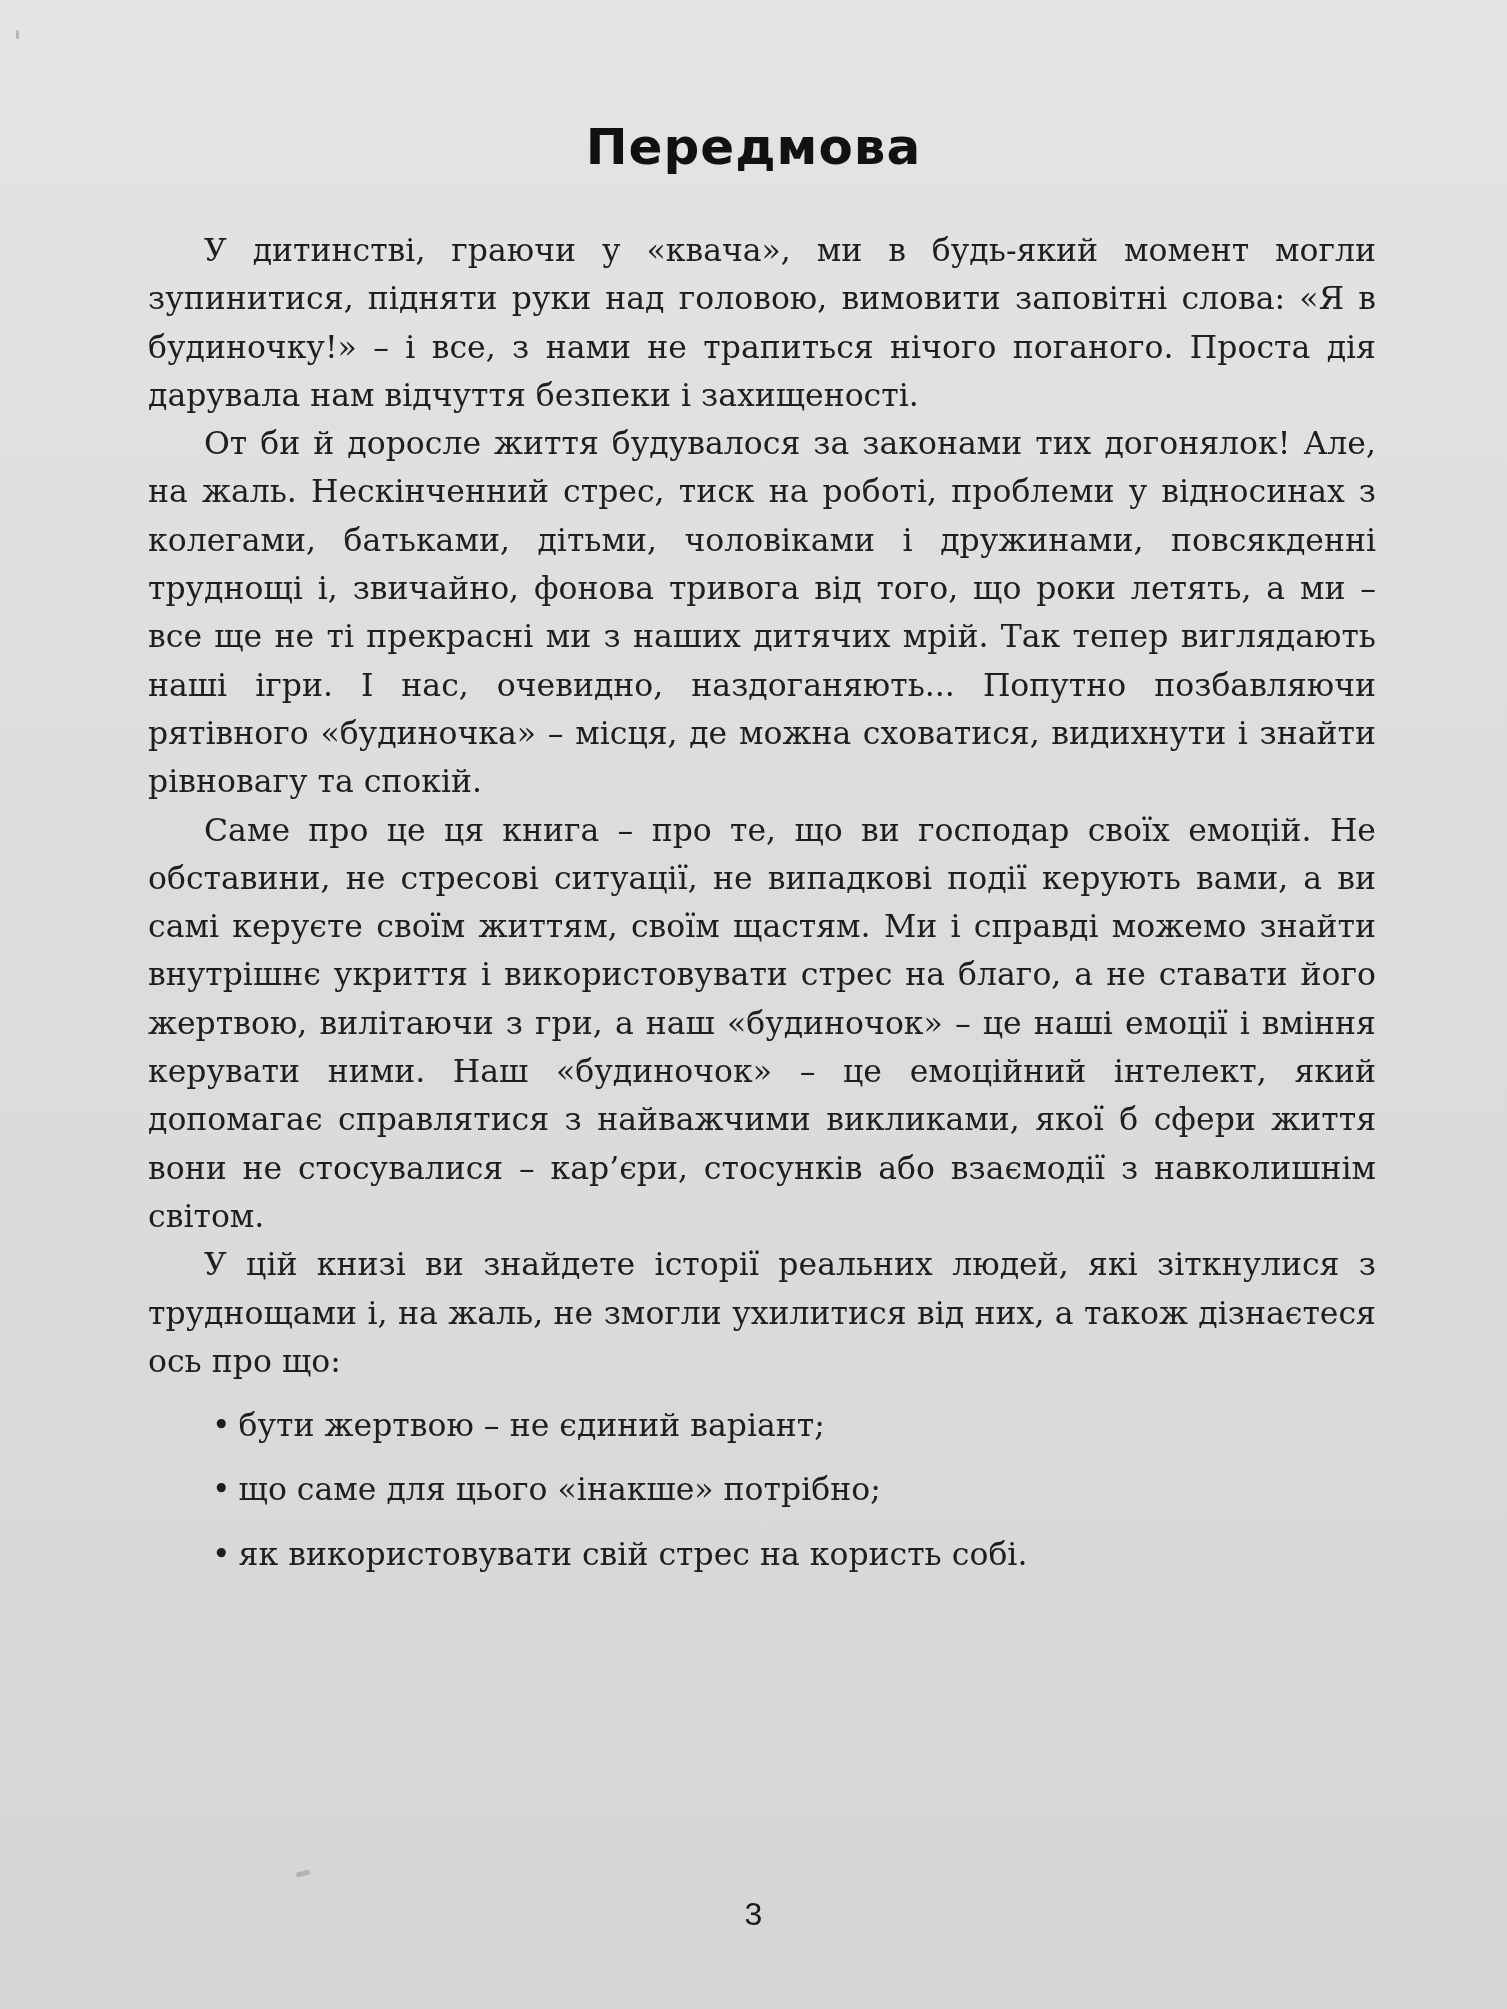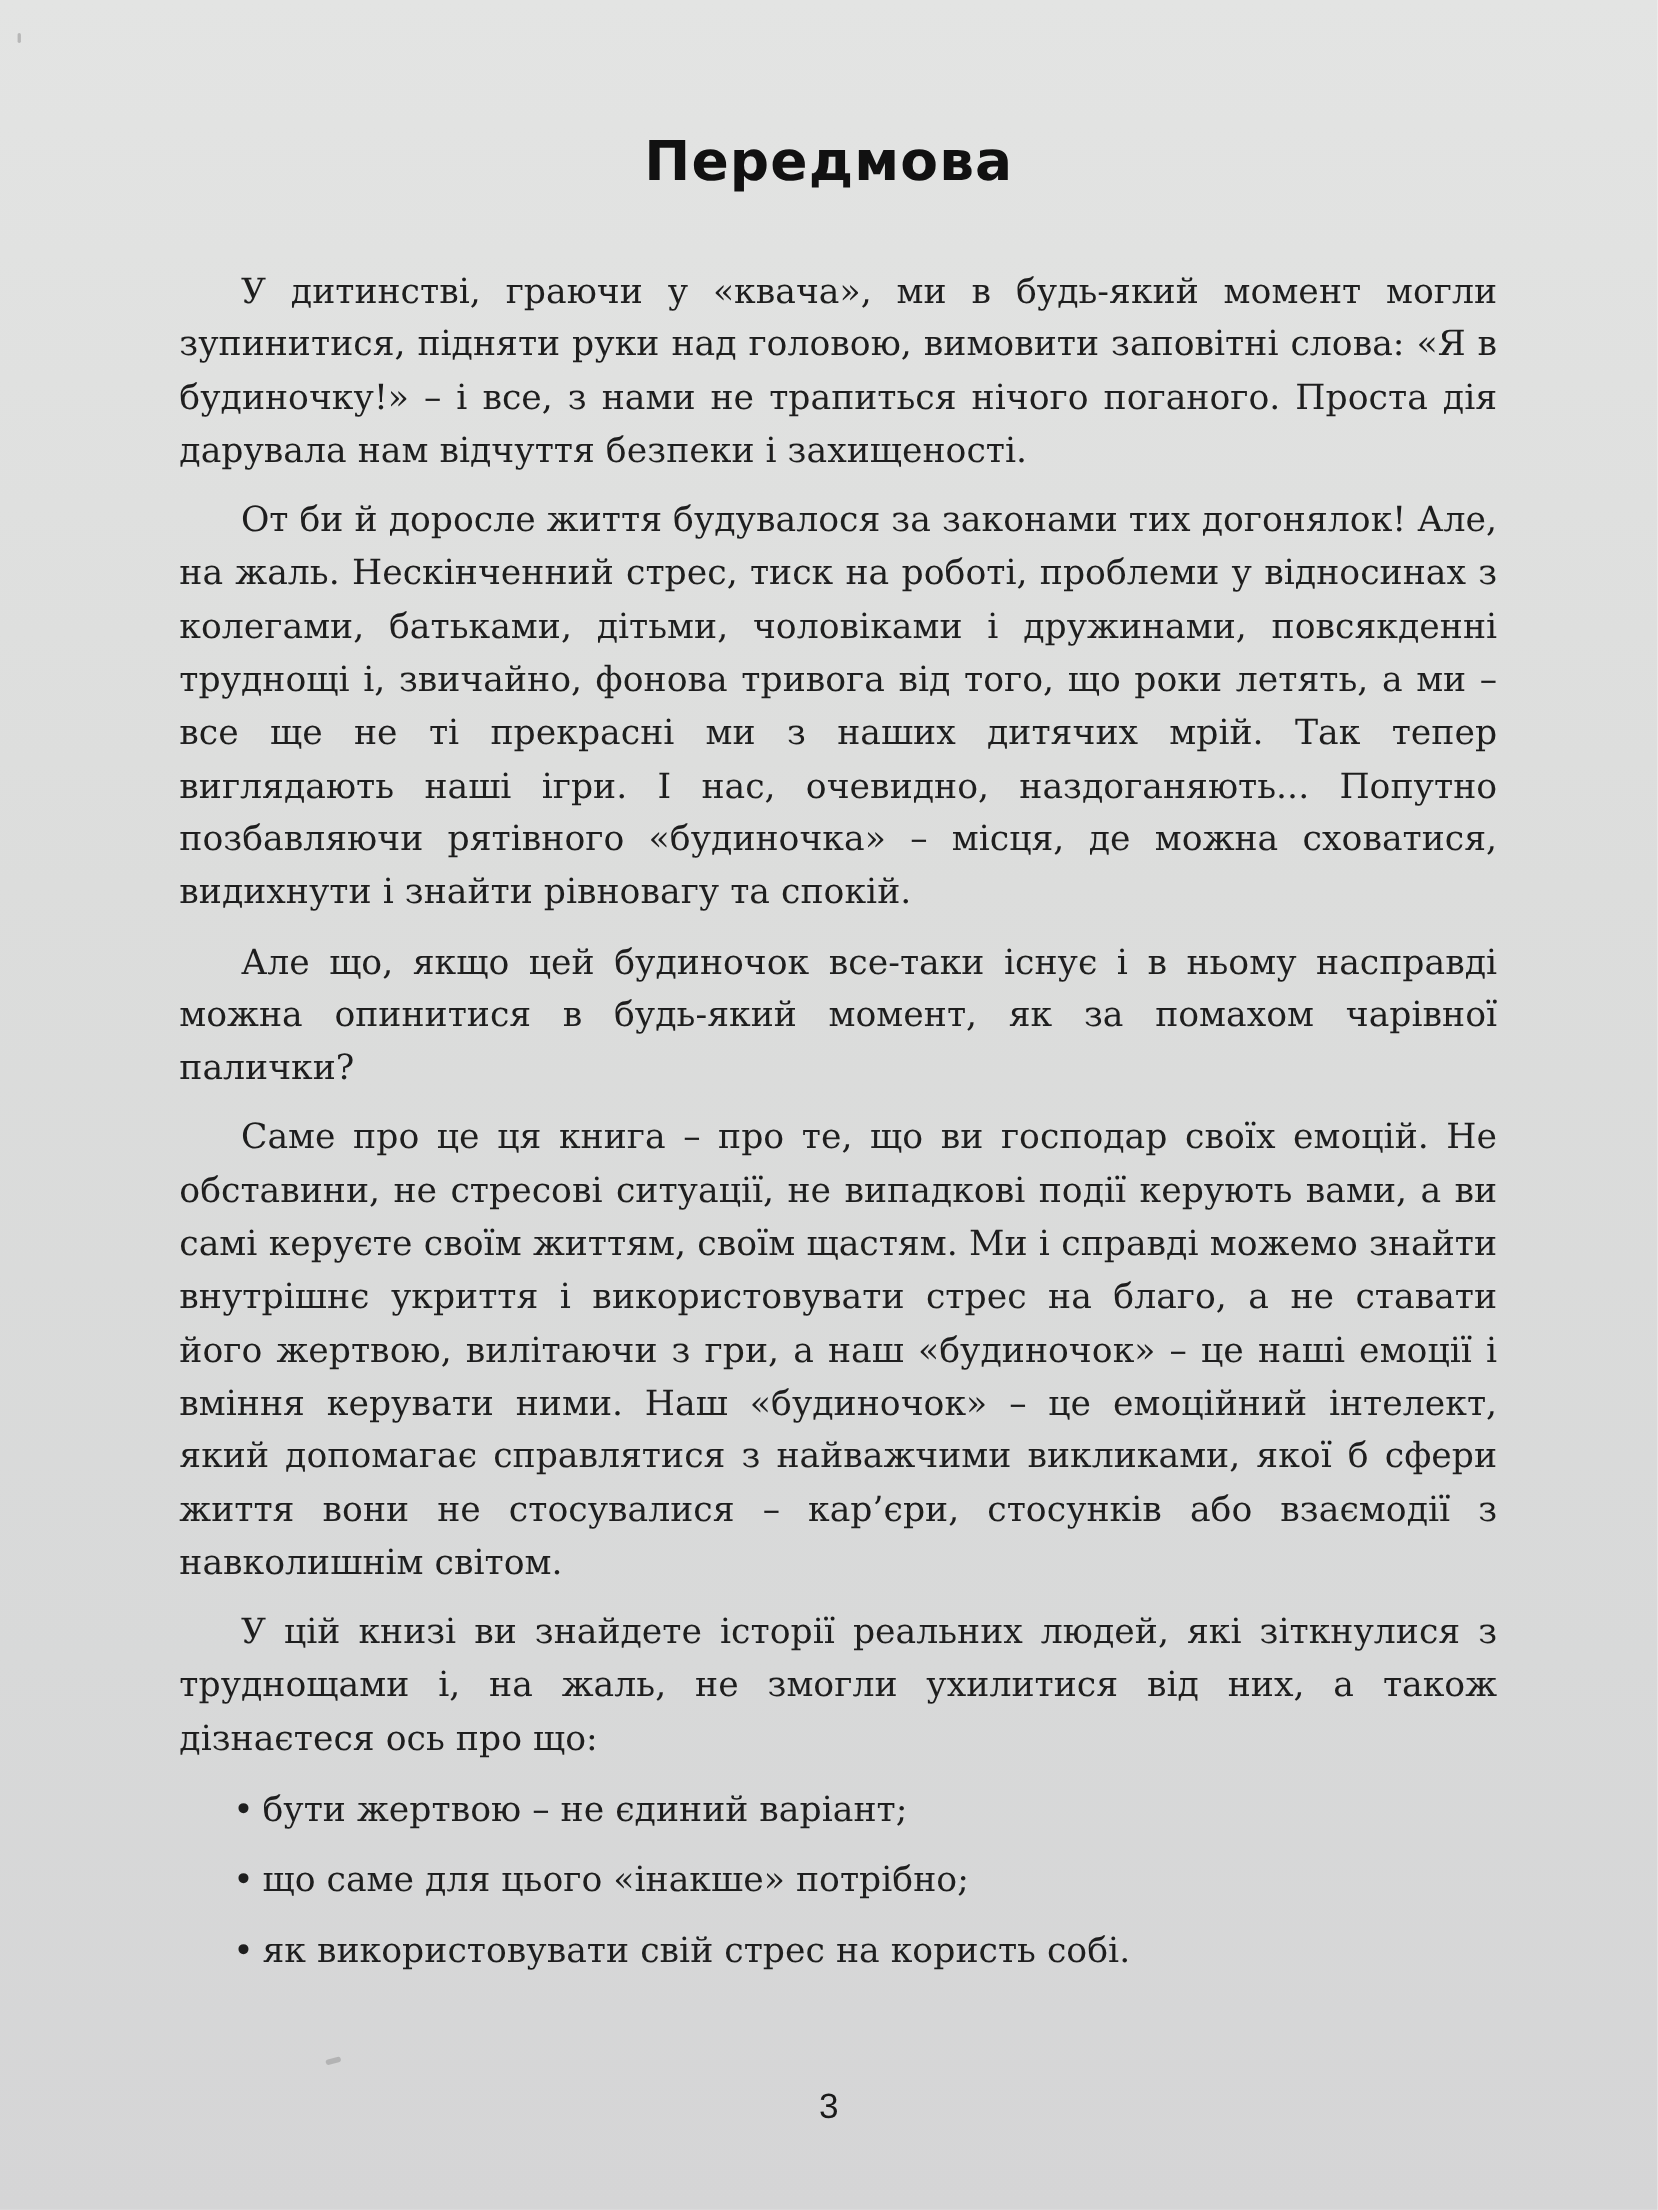--- a/index.html
+++ b/index.html
@@ -51,21 +51,21 @@
       position: absolute;
       left: 148px;
       width: 1228px;
       top: 226px;
       font-family: "DejaVu Serif", serif;
       font-size: 31.5px;
       line-height: 48.3px;
       color: #1e1e1e;
     }
     .para {
-      margin: 15px;
+      margin: 0;
       text-align: justify;
       text-indent: 56px;
     }
     .bullets {
       list-style: none;
       margin: 0;
       padding: 0 0 0 48px;
     }
     .bullets li {
       margin: 16px;
@@ -90,21 +90,20 @@
 
 <div class="page">
   <div class="speck"></div>
   <div class="speck2"></div>
 
   <h1 class="title" style="margin:0;">Передмова</h1>
 
   <div class="body-text">
     <p class="para">У дитинстві, граючи у «квача», ми в будь-який момент могли зупинитися, підняти руки над головою, вимовити заповітні слова: «Я в будиночку!» – і все, з нами не трапиться нічого поганого. Проста дія дарувала нам відчуття безпеки і захищеності.</p>
     <p class="para">От би й доросле життя будувалося за законами тих догонялок! Але, на жаль. Нескінченний стрес, тиск на роботі, проблеми у відносинах з колегами, батьками, дітьми, чоловіками і дружинами, повсякденні труднощі і, звичайно, фонова тривога від того, що роки летять, а ми – все ще не ті прекрасні ми з наших дитячих мрій. Так тепер виглядають наші ігри. І нас, очевидно, наздоганяють... Попутно позбавляючи рятівного «будиночка» – місця, де можна сховатися, видихнути і знайти рівновагу та спокій.</p>
-    <p class="para">Але що, якщо цей будиночок все-таки існує і в ньому насправді можна опинитися в будь-який момент, як за помахом чарівної палички?</p>
     <p class="para">Саме про це ця книга – про те, що ви господар своїх емоцій. Не обставини, не стресові ситуації, не випадкові події керують вами, а ви самі керуєте своїм життям, своїм щастям. Ми і справді можемо знайти внутрішнє укриття і використовувати стрес на благо, а не ставати його жертвою, вилітаючи з гри, а наш «будиночок» – це наші емоції і вміння керувати ними. Наш «будиночок» – це емоційний інтелект, який допомагає справлятися з найважчими викликами, якої б сфери життя вони не стосувалися – кар’єри, стосунків або взаємодії з навколишнім світом.</p>
     <p class="para">У цій книзі ви знайдете історії реальних людей, які зіткнулися з труднощами і, на жаль, не змогли ухилитися від них, а також дізнаєтеся ось про що:</p>
 
     <ul class="bullets">
       <li>
         <span class="bullet-dot">•</span><span>бути жертвою – не єдиний варіант;</span>
       </li>
       <li>
         <span class="bullet-dot">•</span><span>що саме для цього «інакше» потрібно;</span>
       </li>

